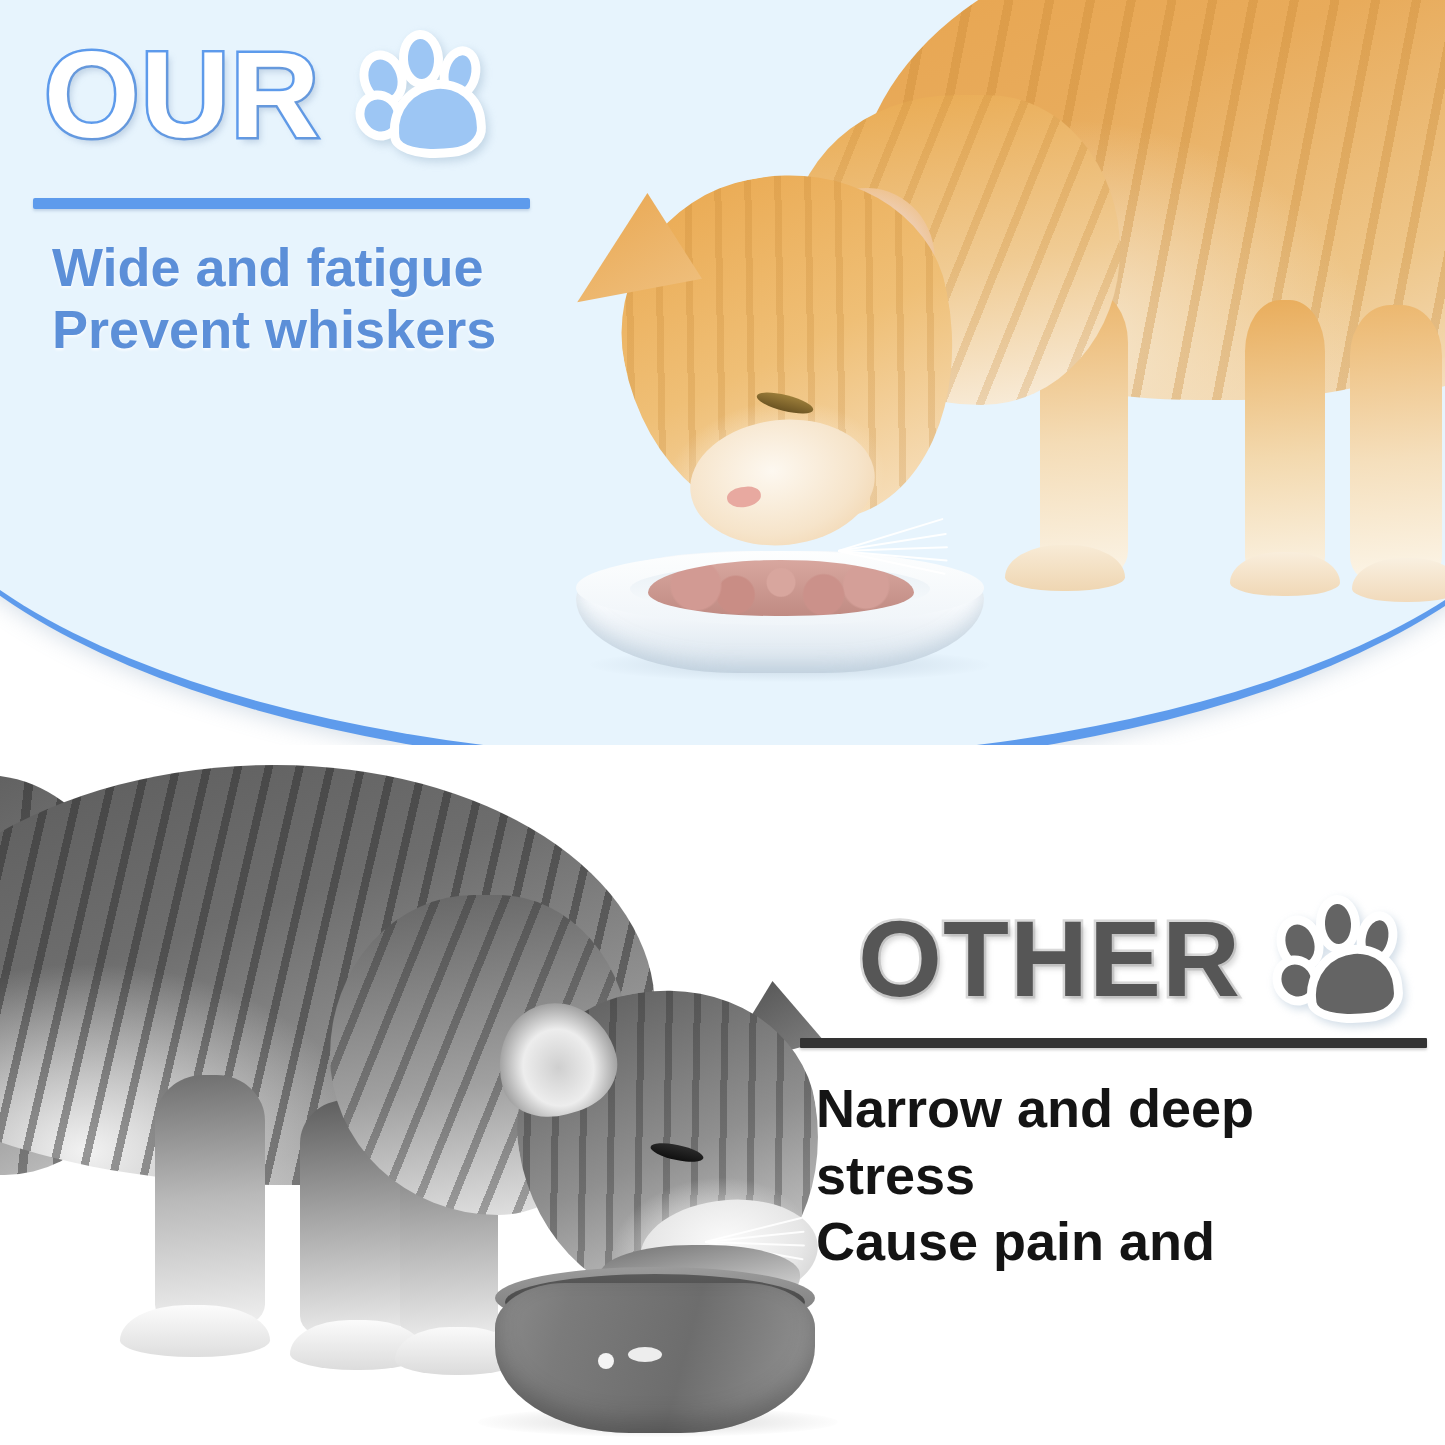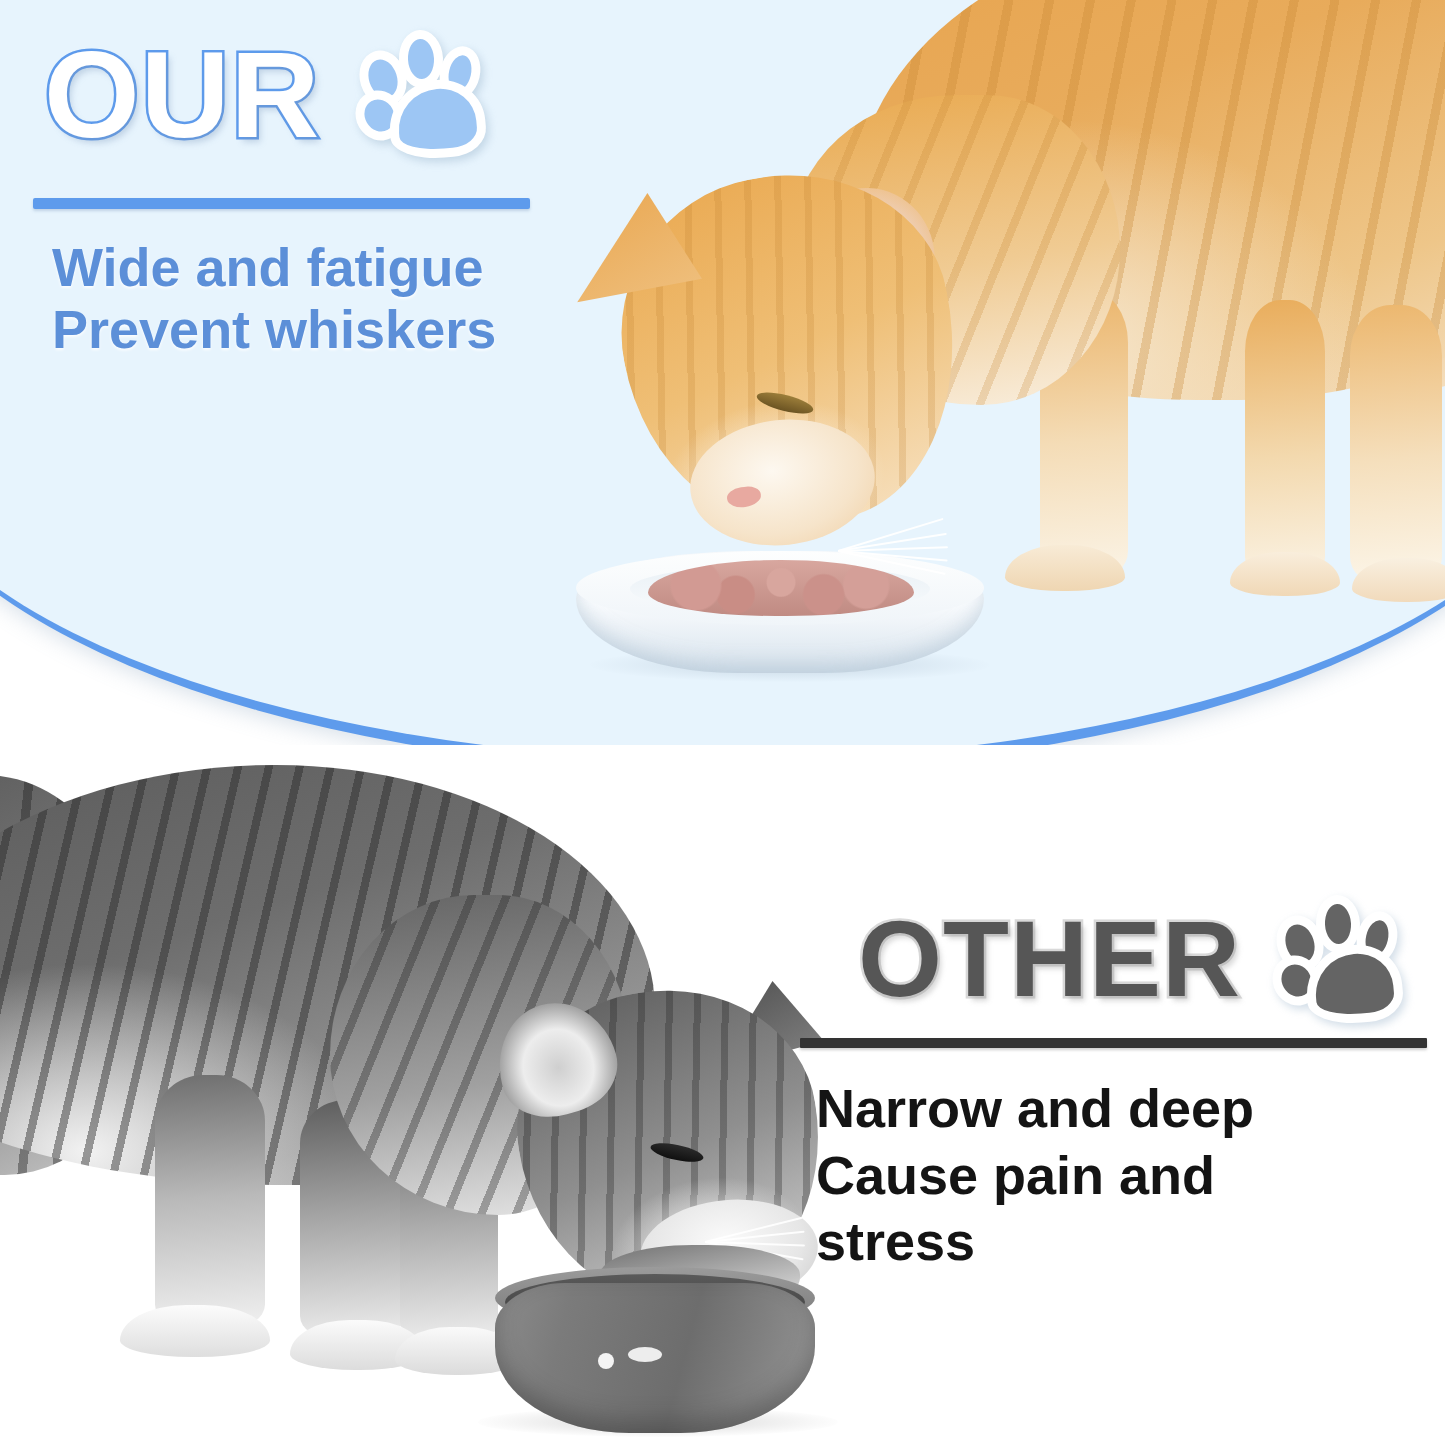--- a/index.html
+++ b/index.html
@@ -564,19 +564,19 @@
         <span class="t3"></span>
         <span class="t4"></span>
         <span class="pad"></span>
       </div>
     </div>
 
     <div class="other-rule"></div>
 
     <div class="other-body">
       <span class="line">Narrow and deep</span>
+      <span class="line">stress</span>
       <span class="line">Cause pain and</span>
-      <span class="line">stress</span>
     </div>
 
   </div>
 
 </div>
 
 </body></html>

